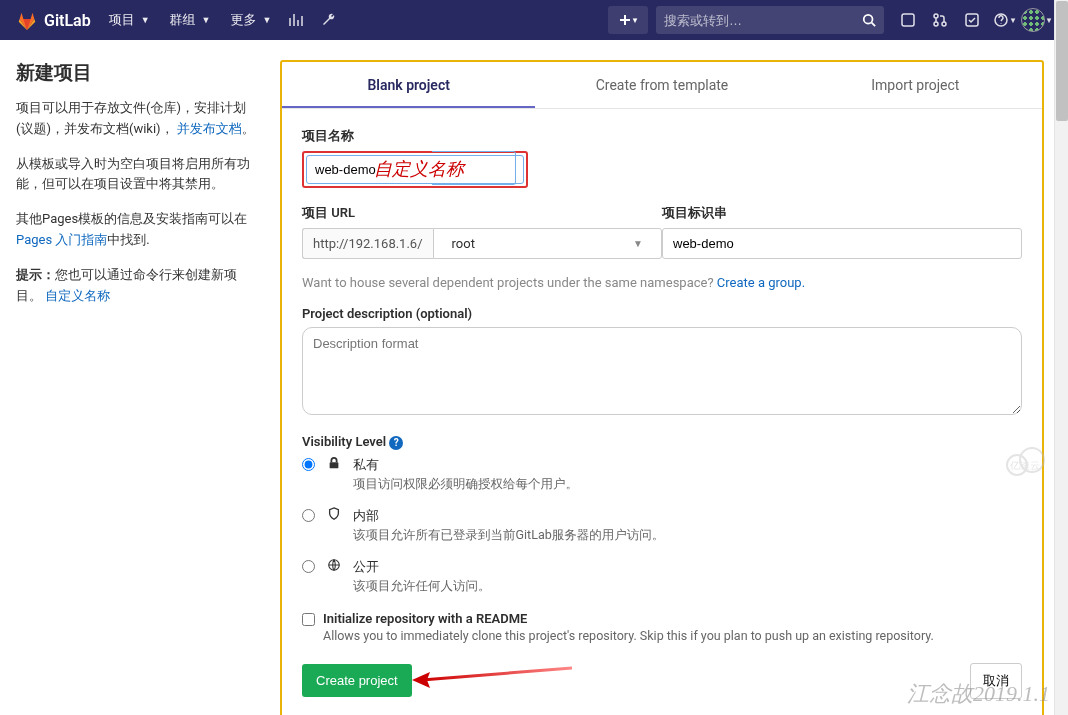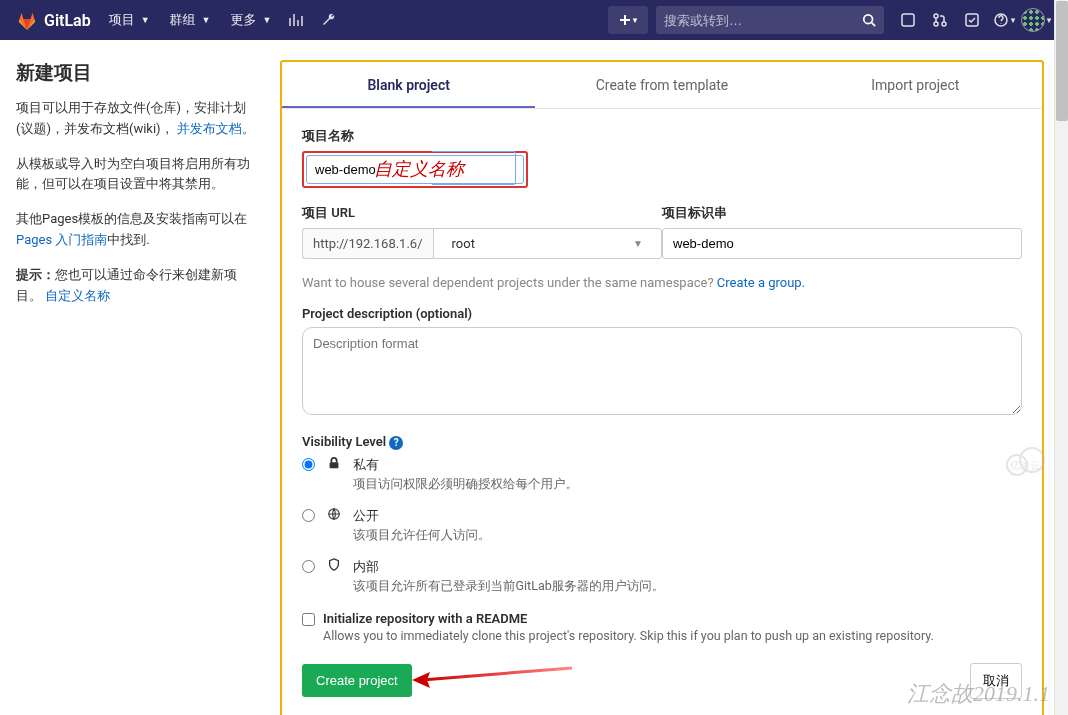--- a/index.html
+++ b/index.html
@@ -234,41 +234,41 @@
             </span>
           <div class="radio-content">
             <div class="title">私有</div>
             <div class="desc">项目访问权限必须明确授权给每个用户。</div>
           </div>
         </div>
 
         <div class="radio-row">
           <input type="radio" name="vis" style="">
           <span class="radio-icon">
+              <svg width="14" height="14" viewBox="0 0 16 16" fill="none" stroke="#333" stroke-width="1.5">
+                <path d="M8 1l5 2v4c0 4-5 7-5 7s-5-3-5-7V3z"></path>
+              </svg>
+            </span>
+          <div class="radio-content">
+            <div class="title">内部</div>
+            <div class="desc">该项目允许所有已登录到当前GitLab服务器的用户访问。</div>
+          </div>
+        </div>
+
+        <div class="radio-row">
+          <input type="radio" name="vis" style="">
+          <span class="radio-icon">
               <svg width="14" height="14" viewBox="0 0 16 16" fill="none" stroke="#333" stroke-width="1.3">
                 <circle cx="8" cy="8" r="6"></circle>
                 <path d="M2 8h12M8 2c2 2 2 10 0 12M8 2c-2 2-2 10 0 12"></path>
               </svg>
             </span>
           <div class="radio-content">
             <div class="title">公开</div>
             <div class="desc">该项目允许任何人访问。</div>
-          </div>
-        </div>
-
-        <div class="radio-row">
-          <input type="radio" name="vis" style="">
-          <span class="radio-icon">
-              <svg width="14" height="14" viewBox="0 0 16 16" fill="none" stroke="#333" stroke-width="1.5">
-                <path d="M8 1l5 2v4c0 4-5 7-5 7s-5-3-5-7V3z"></path>
-              </svg>
-            </span>
-          <div class="radio-content">
-            <div class="title">内部</div>
-            <div class="desc">该项目允许所有已登录到当前GitLab服务器的用户访问。</div>
           </div>
         </div>
       </div>
 
       <div class="row">
         <div class="checkbox-row">
           <input type="checkbox" style="margin-top: 2px;">
           <div>
             <div style="font-weight:600;">Initialize repository with a README</div>
             <div class="desc">Allows you to immediately clone this project's repository. Skip this if you plan to push up an existing repository.</div>

